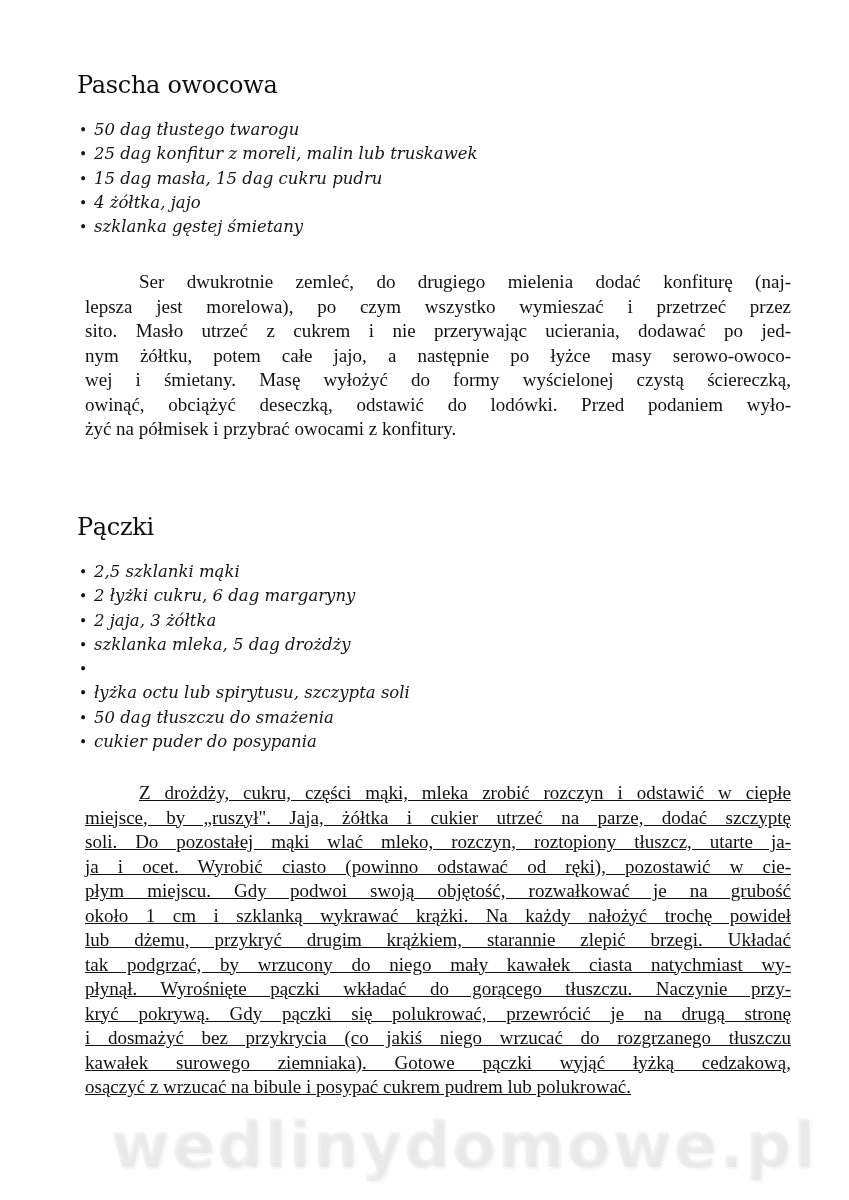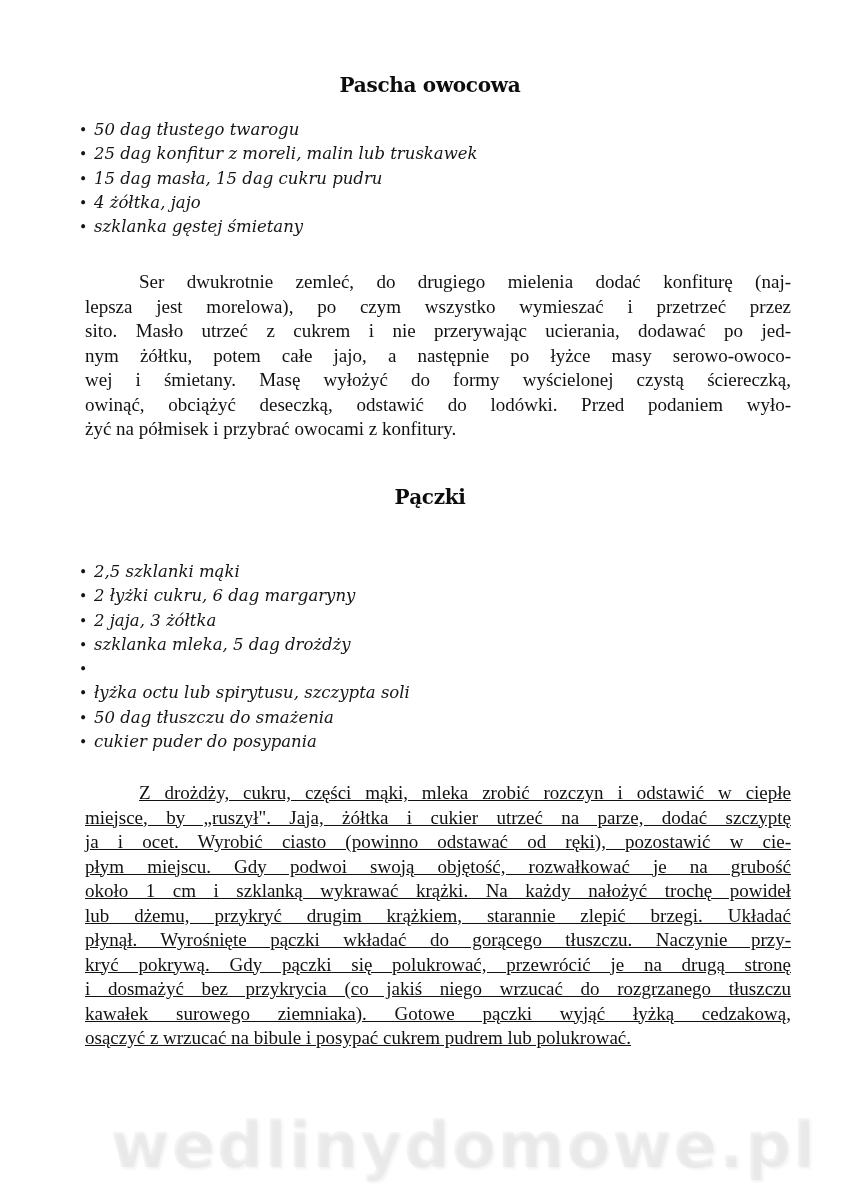--- a/index.html
+++ b/index.html
@@ -19,24 +19,23 @@
       position: absolute;
       left: 0; top: 0;
       width: 849px; height: 1200px;
     }
     .recipe {
       position: absolute;
       left: 77px;
       width: 706px;
     }
     .recipe-title {
-      text-align: center;
       font-family: "DejaVu Serif", serif;
-      font-weight: bold;
-      font-size: 20px;
+      font-weight: normal;
+      font-size: 24px;
       letter-spacing: -0.3px;
       margin: 0;
       line-height: 30px;
       color: #0d0d0d;
     }
     .ingredients {
       list-style: none;
       margin: 0;
       padding: 0;
     }
@@ -78,21 +77,21 @@
     .method .ln.first { text-indent: 27px; }
     .method .ln.last { text-align-last: left; }
     .method-lines { text-indent: 0; }
     .method-lines .ln { text-indent: 0; }
     .method-lines .ln.first { padding-left: 27px; }
 
     #r1 .recipe-title { position: absolute; top: 70px; left: 0; width: 706px; }
     #r1 .ingredients { position: absolute; top: 118px; left: 0; }
     #r1 .method-lines { position: absolute; top: 262px; left: 0; width: 706px; }
 
-    #r2 .recipe-title { position: absolute; top: 482px; left: 0; width: 706px; }
+    #r2 .recipe-title { position: absolute; top: 512px; left: 0; width: 706px; }
     #r2 .ingredients { position: absolute; top: 560px; left: 0; }
     #r2 .method-lines { position: absolute; top: 773px; left: 0; width: 706px; text-decoration: underline; }
 
     .recipe { top: 0; height: 1200px; }
 
     .watermark {
       position: absolute;
       left: 110px;
       top: 1108px;
       width: 640px;
@@ -140,24 +139,26 @@
       <li><span class="bullet">•</span><span>2 jaja, 3 żółtka</span></li>
       <li><span class="bullet">•</span><span>szklanka mleka, 5 dag drożdży</span></li>
       <li><span class="bullet">•</span></li>
       <li><span class="bullet">•</span><span>łyżka octu lub spirytusu, szczypta soli</span></li>
       <li><span class="bullet">•</span><span>50 dag tłuszczu do smażenia</span></li>
       <li><span class="bullet">•</span><span>cukier puder do posypania</span></li>
     </ul>
     <div class="method method-lines">
       <span class="ln first">Z drożdży, cukru, części mąki, mleka zrobić rozczyn i odstawić w ciepłe</span>
       <span class="ln">miejsce, by „ruszył". Jaja, żółtka i cukier utrzeć na parze, dodać szczyptę</span>
+      <span class="ln">soli. Do pozostałej mąki wlać mleko, rozczyn, roztopiony tłuszcz, utarte ja-</span>
       <span class="ln">ja i ocet. Wyrobić ciasto (powinno odstawać od ręki), pozostawić w cie-</span>
       <span class="ln">płym miejscu. Gdy podwoi swoją objętość, rozwałkować je na grubość</span>
       <span class="ln">około 1 cm i szklanką wykrawać krążki. Na każdy nałożyć trochę powideł</span>
       <span class="ln">lub dżemu, przykryć drugim krążkiem, starannie zlepić brzegi. Układać</span>
+      <span class="ln">tak podgrzać, by wrzucony do niego mały kawałek ciasta natychmiast wy-</span>
       <span class="ln">płynął. Wyrośnięte pączki wkładać do gorącego tłuszczu. Naczynie przy-</span>
       <span class="ln">kryć pokrywą. Gdy pączki się polukrować, przewrócić je na drugą stronę</span>
       <span class="ln">i dosmażyć bez przykrycia (co jakiś niego wrzucać do rozgrzanego tłuszczu</span>
       <span class="ln">kawałek surowego ziemniaka). Gotowe pączki wyjąć łyżką cedzakową,</span>
       <span class="ln last">osączyć z wrzucać na bibule i posypać cukrem pudrem lub polukrować.</span>
     </div>
   </section>
 
   <div class="watermark">wedlinydomowe.pl</div>
 </div>

